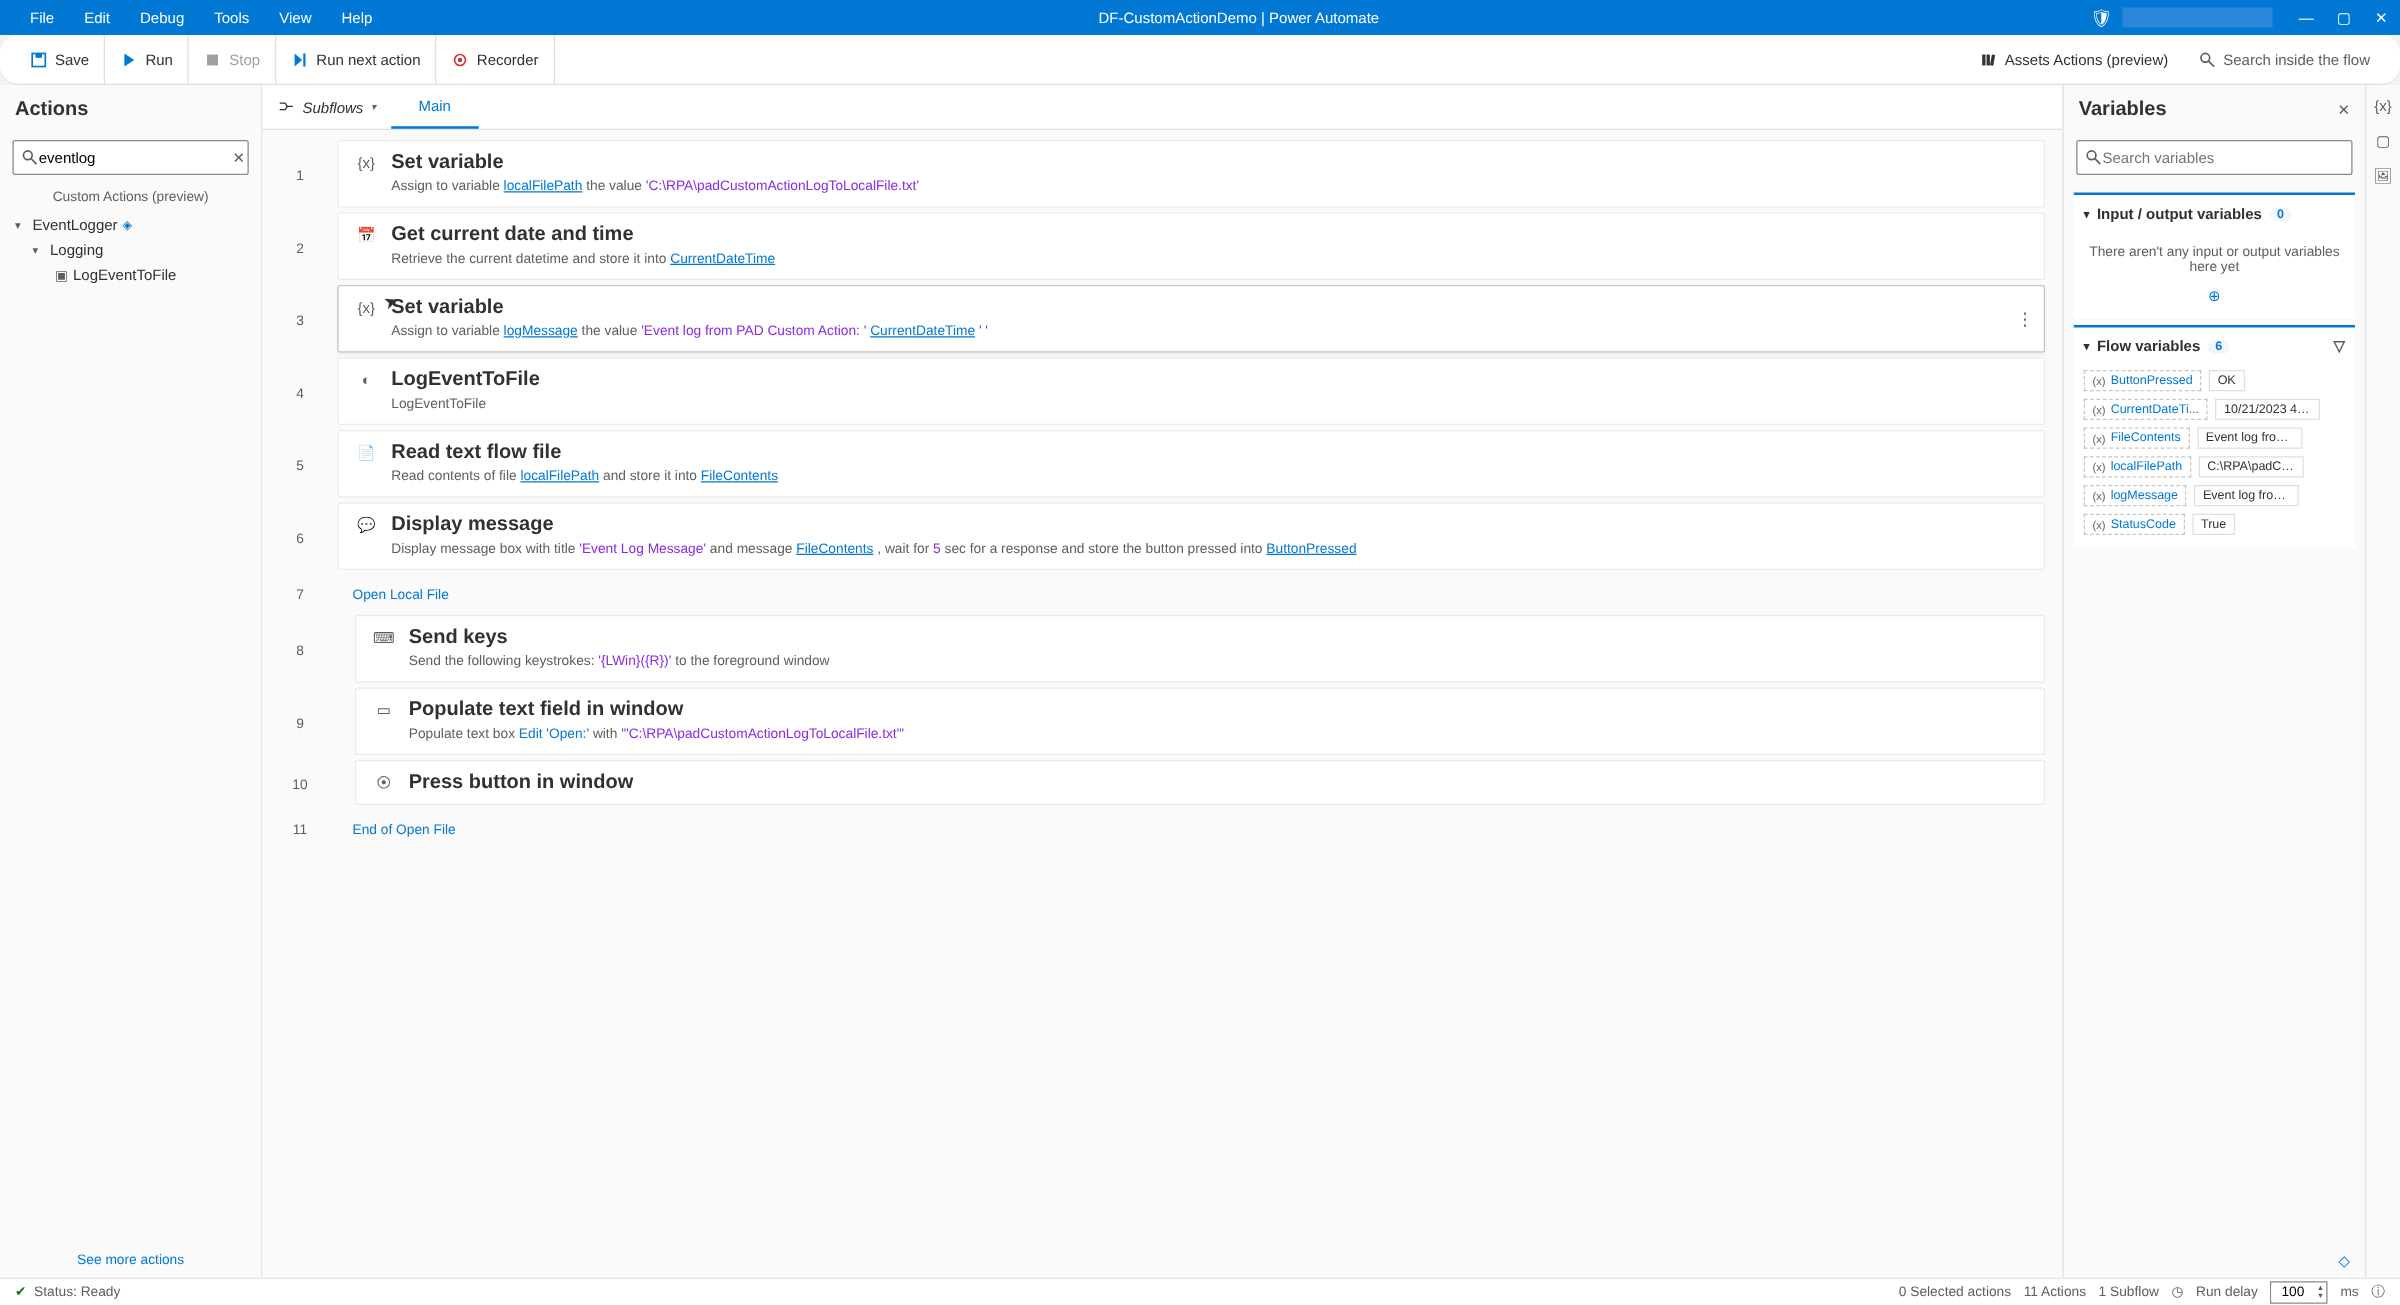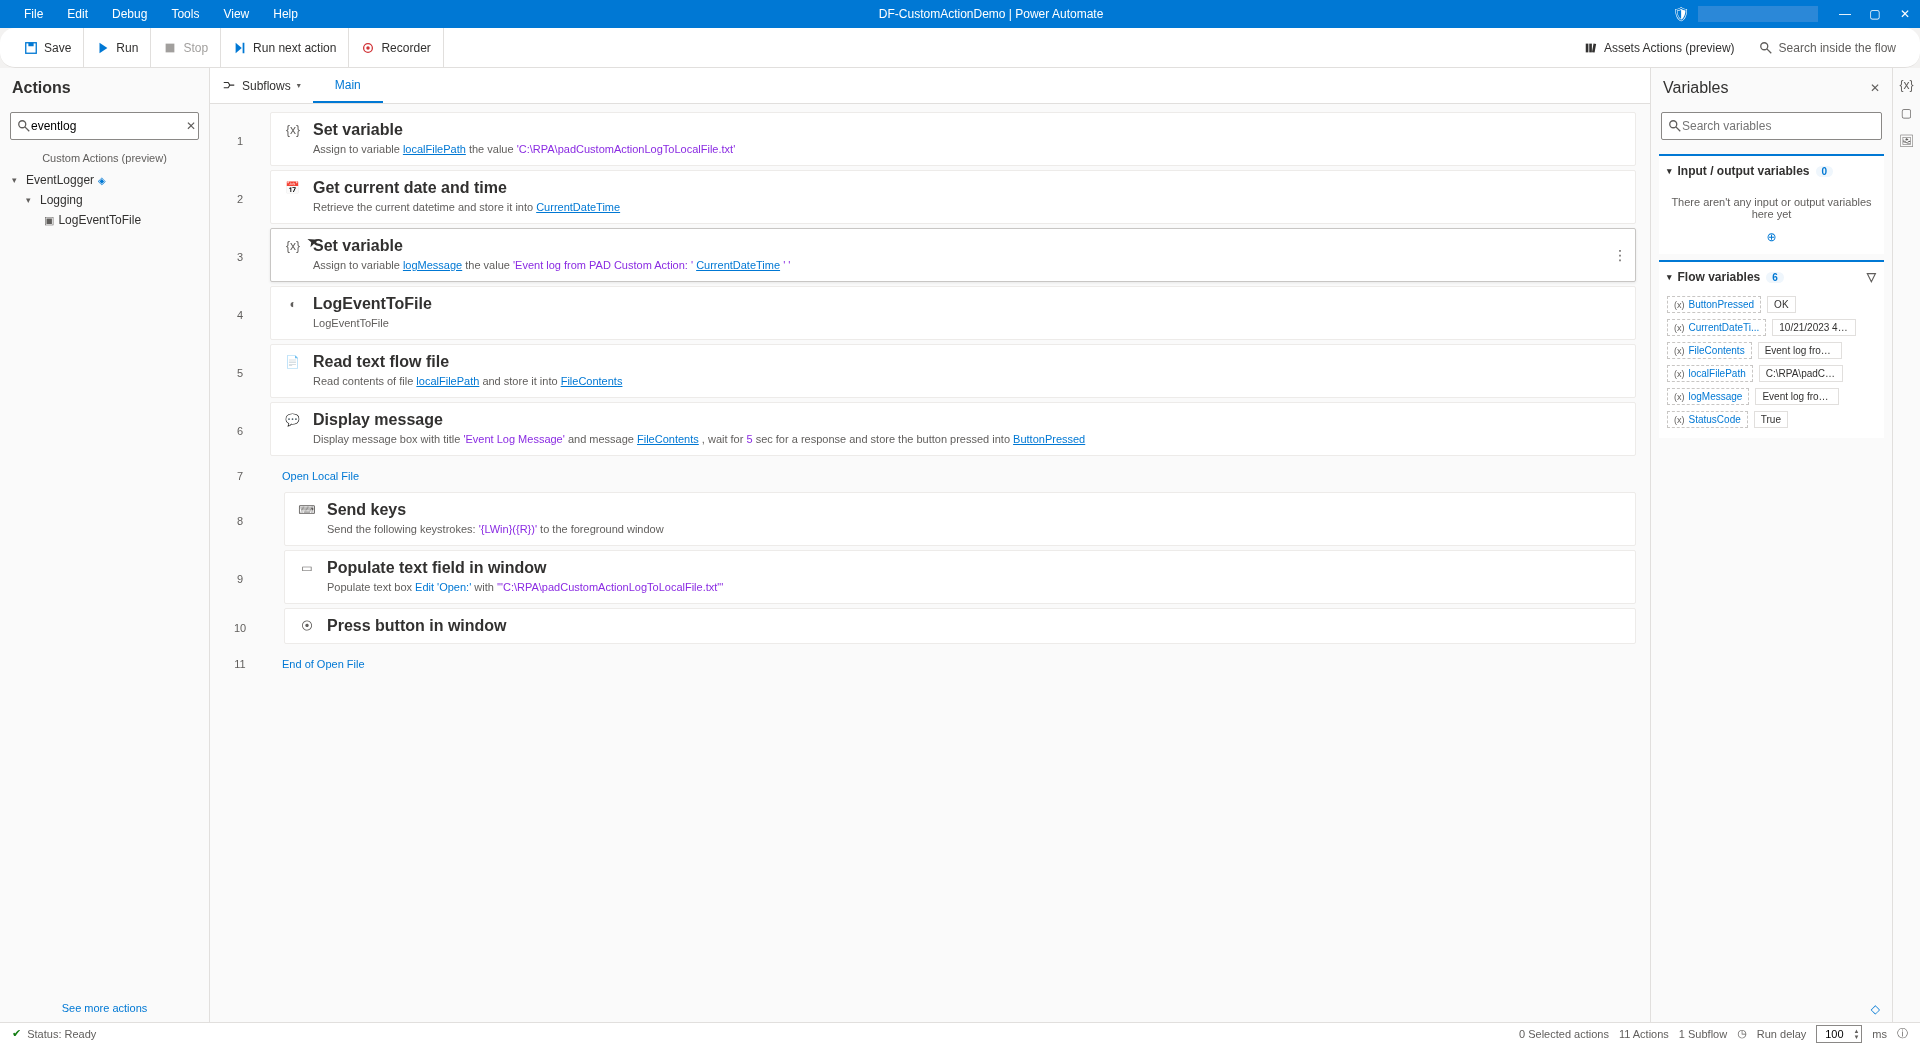--- a/index.html
+++ b/index.html
@@ -35,21 +35,21 @@
 .tree .node.lvl2 { padding-left:26px; }
 .tree .node.lvl3 { padding-left:44px; }
 .tree .caret { width:10px; font-size:9px; color:#605e5c; }
 .tree .diamond { font-size:10px; color:#0078d4; }
 .tree .leaficon { font-size:11px; color:#605e5c; }
 .seemore { margin-top:auto; text-align:center; padding:8px; font-size:11px; }
 .seemore a { color:#0078d4; text-decoration:none; cursor:pointer; }
 
 .center { flex:1; display:flex; flex-direction:column; background:#fafafa; }
 .subbar { height:36px; background:#fff; border-bottom:1px solid #e1dfdd; display:flex; align-items:center; padding:0 12px; gap:12px; }
-.subbtn { display:flex; align-items:center; gap:6px; font-size:12px; cursor:pointer; color:#323130; }
+.subbtn { display:flex; align-items:center; gap:6px; font-size:12px; cursor:pointer; color:#323130;font-style:italic; }
 .subcaret { font-size:8px; color:#605e5c; }
 .tab { padding:0 22px; height:100%; display:flex; align-items:center; font-size:12px; border-bottom:2px solid #0078d4; color:#0078d4; cursor:pointer; }
 .steps { flex:1; overflow:auto; padding:8px 0; }
 .step-row { display:flex; align-items:stretch; }
 .step-num { width:60px; display:flex; align-items:center; justify-content:center; color:#605e5c; font-size:11px; }
 .step-card { flex:1; margin-right:14px; background:#fff; border:1px solid #edebe9; border-radius:2px; padding:8px 12px; display:flex; gap:10px; margin-bottom:4px; cursor:pointer; position:relative; }
 .step-card.hover { border:1px solid #c8c6c4; box-shadow:0 1px 3px rgba(0,0,0,.08); }
 .step-card .sicon { width:20px; display:flex; align-items:flex-start; justify-content:center; padding-top:2px; color:#605e5c; font-size:12px; }
 .step-card .sbody { flex:1; }
 .step-card .stitle { font-size:16px; font-weight:600; color:#323130; }
@@ -60,21 +60,21 @@
 .string { color:#8a2be2; }
 .link-row { display:flex; align-items:center; }
 .link-row .step-num { }
 .link-row .linktxt { padding:10px 12px; font-size:11px; }
 .link-row .linktxt a { color:#0078d4; text-decoration:none; }
 .indent-block .step-card { margin-left:14px; }
 .cursor-img { position:absolute; left:36px; top:4px; font-size:14px; pointer-events:none; transform:rotate(-20deg); }
 
 .right { width:242px; background:#fafafa; border-left:1px solid #e1dfdd; display:flex; flex-direction:column; }
 .rhdr { display:flex; align-items:center; height:40px; padding:0 12px; }
-.rhdr .t { flex:1; font-size:16px; font-weight:400; }
+.rhdr .t { flex:1; font-size:16px; font-weight:700; }
 .rhdr .x { cursor:pointer; color:#605e5c; }
 .rsearch { margin:4px 10px 8px; height:28px; border:1px solid #8a8886; background:#fff; display:flex; align-items:center; padding:0 6px; border-radius:2px; }
 .rsearch input { flex:1; border:none; outline:none; font-size:12px; }
 .rsection { border-top:2px solid #0078d4; margin:6px 8px 0; background:#fff; }
 .rsection .rshdr { display:flex; align-items:center; gap:6px; padding:8px 8px; font-size:12px; font-weight:600; cursor:pointer; }
 .rsection .badge { background:#eff6fc; color:#0078d4; border-radius:8px; padding:0 6px; font-size:10px; min-width:14px; text-align:center; }
 .rsection .rsfill { flex:1; }
 .rsection .empty { text-align:center; font-size:11px; color:#605e5c; padding:10px 6px 6px; }
 .rsection .plus { text-align:center; padding:4px 0 10px; color:#0078d4; cursor:pointer; }
 .rsection .filter { color:#605e5c; cursor:pointer; font-size:12px; }

